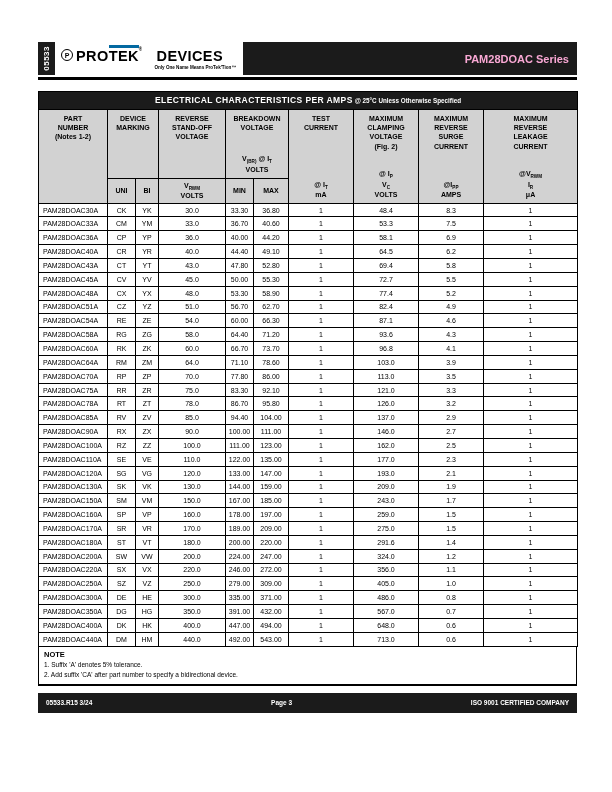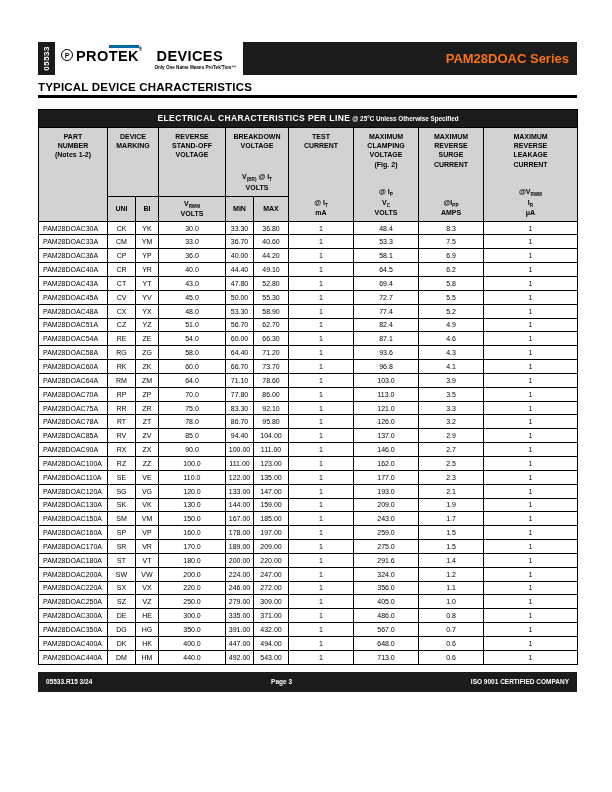--- a/index.html
+++ b/index.html
@@ -17,21 +17,21 @@
   .logo-row { display: flex; align-items: center; }
   .circle-p { width: 12px; height: 12px; border: 1.7px solid #000; border-radius: 50%;
               display: flex; align-items: center; justify-content: center;
               font-weight: bold; font-size: 7px; flex: 0 0 auto; margin-right: 3px; }
   .logo-text { font-weight: bold; font-size: 14.5px; letter-spacing: 0.4px; line-height: 1; }
   .logo-text .tek { border-top: 3px solid #0369a1; padding-top: 0px; }
   .logo-text .reg { font-size: 4.5px; vertical-align: top; }
   .logo-text .devices { margin-left: 14px; }
   .tagline { font-size: 4.6px; font-weight: bold; text-align: right; margin-top: 1.5px; }
   .series { margin-left: auto; display: flex; align-items: center; padding-right: 8px;
-            color: #f97316; font-weight: bold; font-size: 13px; }
+            color: #f9a8d4; font-weight: bold; font-size: 11px; }
 
   
   .section-title { margin-top: 6px; font-size: 11.5px; font-weight: bold; letter-spacing: 0.2px; }
   .rule { height: 2.5px; background: #000; margin-top: 2px; }
 
   
   table { border-collapse: collapse; table-layout: fixed; width: 539px; margin-top: 11px; }
   .tbl-title-cell { background: #1b1b1b; color: #fff; text-align: center; height: 18px;
                     border: 1px solid #000; vertical-align: middle; }
   .tbl-title-cell .main { font-size: 8.5px; font-weight: bold; letter-spacing: 0.4px; }
@@ -78,40 +78,39 @@
         <span class="circle-p">
             <span>P</span>
           </span>
         <span class="logo-text"><span>PRO</span><span class="tek">TEK</span><span class="reg">®</span><span class="devices">DEVICES</span></span>
       </div>
       <div class="tagline">Only One Name Means ProTek'Tion™</div>
     </div>
     <div class="series">PAM28DOAC Series</div>
   </div>
 
-  <div class="section-title">TYPICAL DEVICE CHARACTERISTICS</div>
   <div class="rule"></div>
 
   <table>
     <colgroup>
       <col style="width:69px">
         <col style="width:28px">
         <col style="width:23px">
       <col style="width:67px">
         <col style="width:28px">
         <col style="width:35px">
       <col style="width:65px">
         <col style="width:65px">
         <col style="width:65px">
       <col style="width:94px">
     </colgroup>
     <thead>
       <tr>
         <td class="tbl-title-cell" colspan="10">
-          <span class="main">ELECTRICAL CHARACTERISTICS PER LINE</span>
+          <span class="main">ELECTRICAL CHARACTERISTICS PER AMPS</span>
           <span class="cond">@ 25°C Unless Otherwise Specified</span>
         </td>
       </tr>
       <tr>
         <th class="hdr-span" rowspan="2">
           <div class="stack top-only">
               <div class="pre">PART
 NUMBER
 (Notes 1-2)</div>
             </div>
@@ -560,20 +559,25 @@
           <td>492.00</td>
           <td>543.00</td>
           <td>1</td>
           <td>713.0</td>
           <td>0.6</td>
           <td>1</td>
         </tr>
       </tbody>
   </table>
 
+  <div class="note-box">
+    <div class="note-head">NOTE</div>
+    <div class="note-item">1.  Suffix 'A' denotes 5% tolerance.</div>
+    <div class="note-item">2.  Add suffix 'CA' after part number to specify a bidirectional device.</div>
+  </div>
 
   <div class="footer-bar">
     <span>05533.R15 3/24</span>
     <span>Page 3</span>
     <span>ISO 9001 CERTIFIED COMPANY</span>
   </div>
 
 </div>
 
 </body></html>

